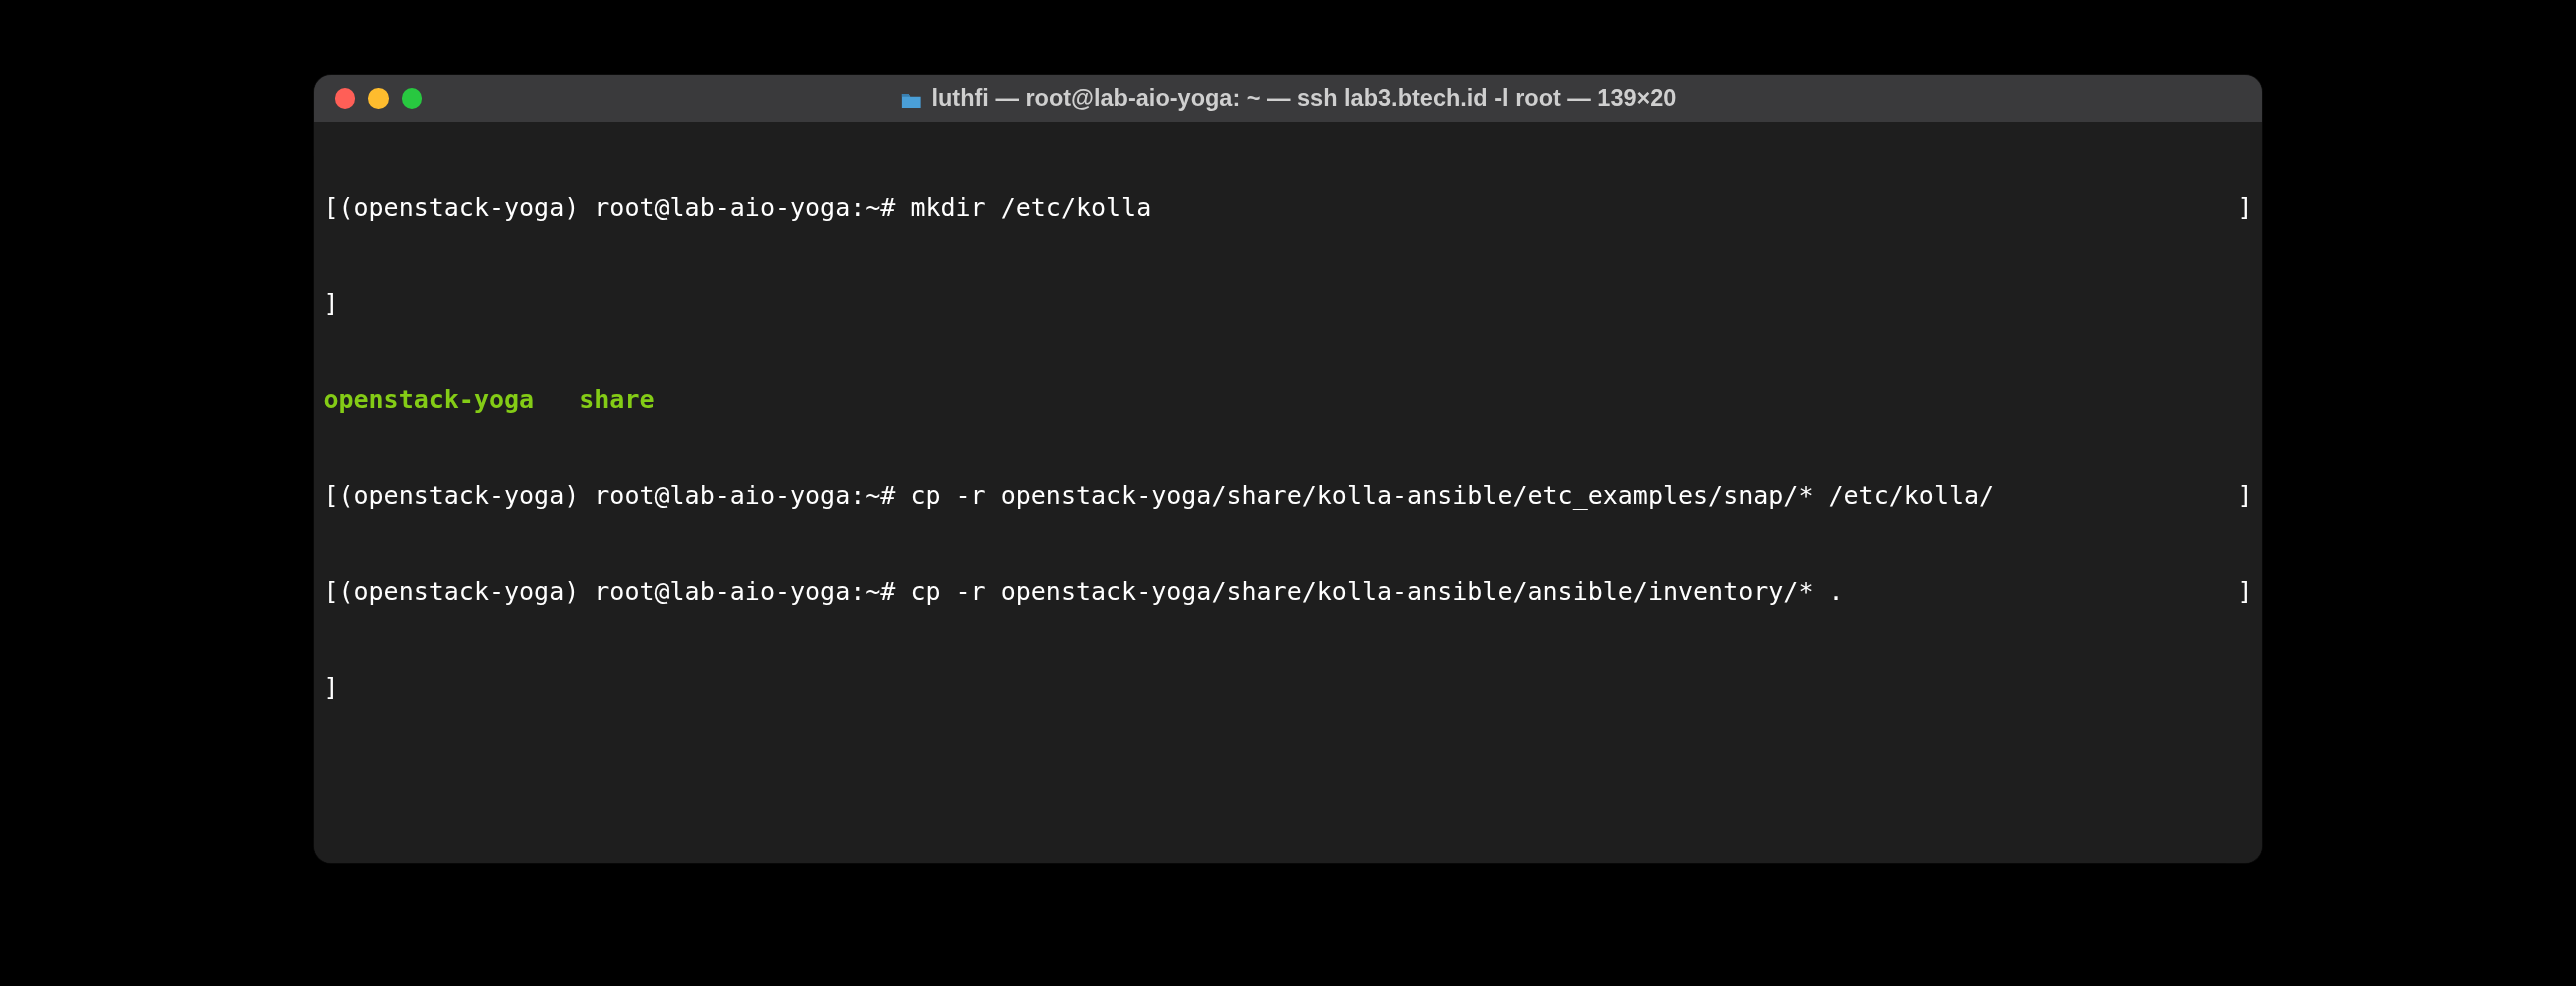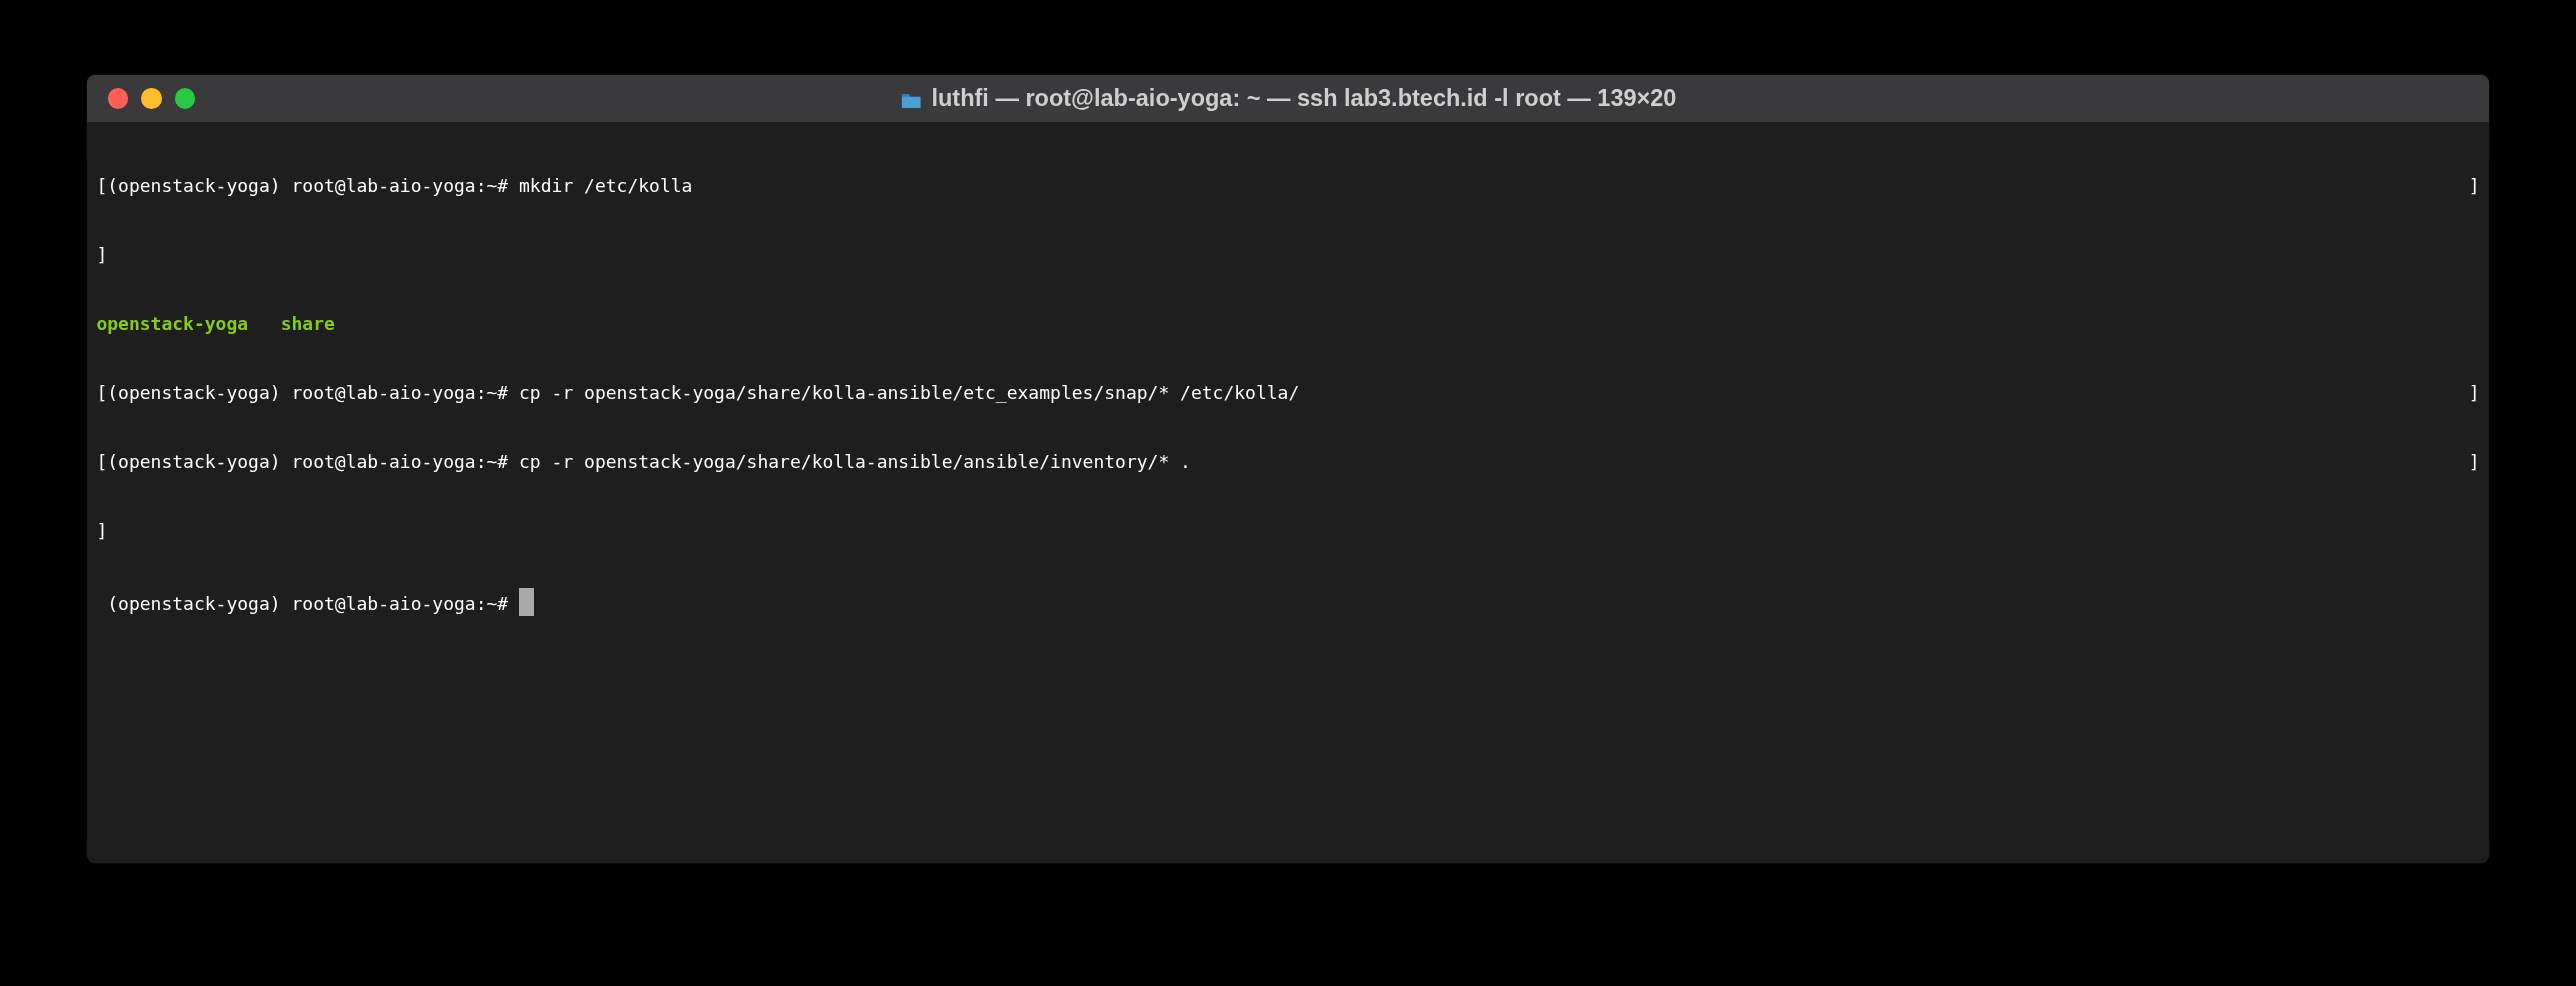--- a/index.html
+++ b/index.html
@@ -11,23 +11,23 @@
       background: #000000;
       width: 2576px;
       height: 987px;
       display: flex;
       align-items: flex-start;
       justify-content: center;
       padding-top: 75px;
       font-family: "SF Mono", "Menlo", "Monaco", "Consolas", monospace;
     }
     .terminal-window {
-      width: 2402px;
+      width: 1948px;
       background: #1e1e1e;
-      border-radius: 8px;
+      border-radius: 17px;
       overflow: hidden;
       box-shadow: 0 28px 75px rgba(0,0,0,0.6), 0 0 0 0.9px rgba(255,255,255,0.05);
     }
     .titlebar {
       background: #3a3a3c;
       height: 47px;
       display: flex;
       align-items: center;
       padding: 0 19px;
       position: relative;
@@ -66,21 +66,21 @@
       position: relative;
     }
     .folder-icon svg {
       width: 22.5px;
       height: 19px;
     }
     .terminal-body {
       background: #1e1e1e;
       padding: 5.6px 9.4px 19px 9.4px;
       min-height: 741px;
-      font-size: 18px;
+      font-size: 25px;
       line-height: 1.28;
       color: #ffffff;
       white-space: pre;
       font-family: "SF Mono", "Menlo", "Monaco", "Consolas", monospace;
     }
     .line {
       display: block;
     }
     .dir-listing {
       color: #84cc16;
@@ -136,16 +136,15 @@
     <div class="line"><span class="dir-listing">openstack-yoga</span><span>   </span><span class="dir-listing">share</span></div>
     <div class="line-wrap">
       <span class="line-content"><span>[(openstack-yoga) root@lab-aio-yoga:~# </span><span>cp -r openstack-yoga/share/kolla-ansible/etc_examples/snap/* /etc/kolla/</span></span><span class="rbracket">]</span>
     </div>
     <div class="line-wrap">
       <span class="line-content"><span>[(openstack-yoga) root@lab-aio-yoga:~# </span><span>cp -r openstack-yoga/share/kolla-ansible/ansible/inventory/* .</span></span><span class="rbracket">]</span>
     </div>
     <div class="line-wrap">
       <span class="rbracket">]</span>
     </div>
-    <div class="line"><span> (openstack-yoga) root@lab-aio-yoga:~# </span><span class="cursor"></span></div>
   </div>
 </div>
 
 
 </body></html>

